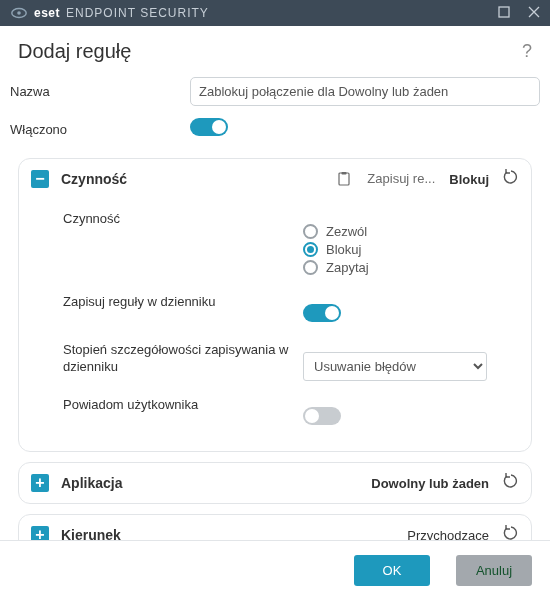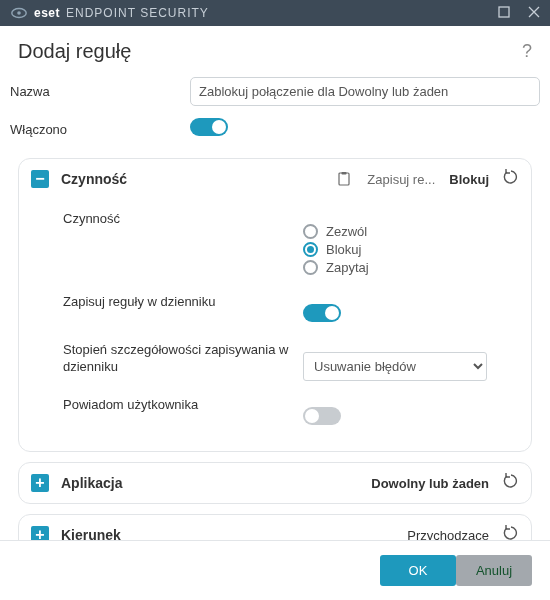--- a/index.html
+++ b/index.html
@@ -33,37 +33,37 @@
 
   .panel { border: 1px solid #e2e5e8; border-radius: 12px; margin-bottom: 10px; background: #fff; }
   .panel-head { display: flex; align-items: center; padding: 10px 12px; gap: 12px; }
   .expander { width: 18px; height: 18px; background: #1e99bd; color: #fff; display: flex; align-items: center; justify-content: center; border-radius: 2px; font-weight: 700; font-size: 16px; line-height: 1; cursor: pointer; }
   .expander.minus::before { content: "−"; }
   .expander.plus::before { content: "+"; }
   .panel-title { font-size: 14px; font-weight: 700; color: #333; }
   .panel-sumtext { font-size: 13px; color: #333; }
   .panel-sumtext.bold { font-weight: 700; }
   .panel-sum { margin-left: auto; display: flex; align-items: center; gap: 14px; }
-  .clip { color: #6a6a6a; display: flex; align-items: center; gap: 15px; font-size: 13px; }
+  .clip { color: #6a6a6a; display: flex; align-items: flex-start; gap: 15px; font-size: 13px; }
   .undo { color: #555; cursor: pointer; }
 
   .panel-body { padding: 4px 12px 14px 44px; }
   .prow { display: flex; align-items: flex-start; padding: 8px 0; }
   .prow .plbl { width: 240px; font-size: 13px; color: #333; line-height: 1.3; }
   .prow .pval { flex: 1; margin-top: 10px; }
 
   .radio { display: flex; align-items: center; gap: 8px; margin: 3px 0; font-size: 13px; color: #555; cursor: pointer; }
   .rcircle { width: 15px; height: 15px; border: 2px solid #9aa1a7; border-radius: 50%; display: inline-flex; align-items: center; justify-content: center; }
   .radio.sel .rcircle { border-color: #1e99bd; }
   .rdot { width: 7px; height: 7px; border-radius: 50%; background: #1e99bd; display: none; }
   .radio.sel .rdot { display: block; }
 
   select.sel { width: 184px; border: 1px solid #cfd4d8; border-radius: 3px; padding: 5px 6px; font-size: 13px; color: #555; background: #fff; }
 
-  .footer { border-top: 1px solid #e2e5e8; padding: 14px 18px; display: flex; justify-content: flex-end; gap: 0; }
+  .footer { border-top: 1px solid #e2e5e8; padding: 14px 18px; display: flex; justify-content: flex-end; gap: 26px; }
   .btn { min-width: 76px; padding: 8px 18px; border: none; border-radius: 3px; font-size: 13px; cursor: pointer; text-align: center; }
   .btn.primary { background: #1e99bd; color: #fff; }
   .btn.secondary { background: #a3a8ad; color: #14532d; }
 
   .undo svg, .clip svg { width: 16px; height: 16px; }
 </style>
 </head>
 <body>
 
 <div class="titlebar">

